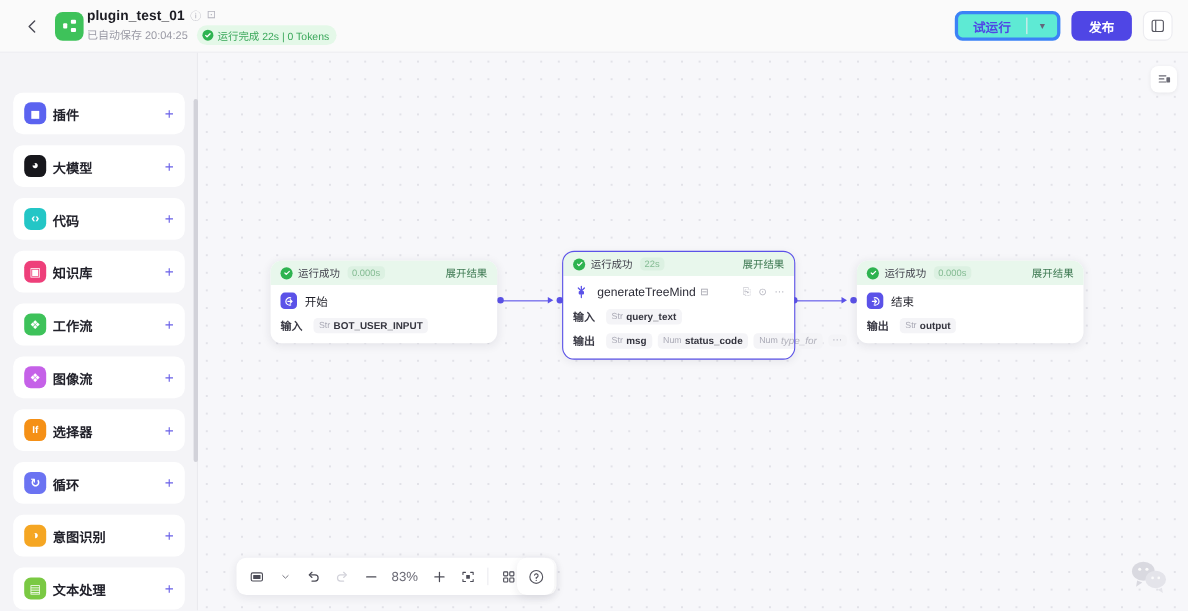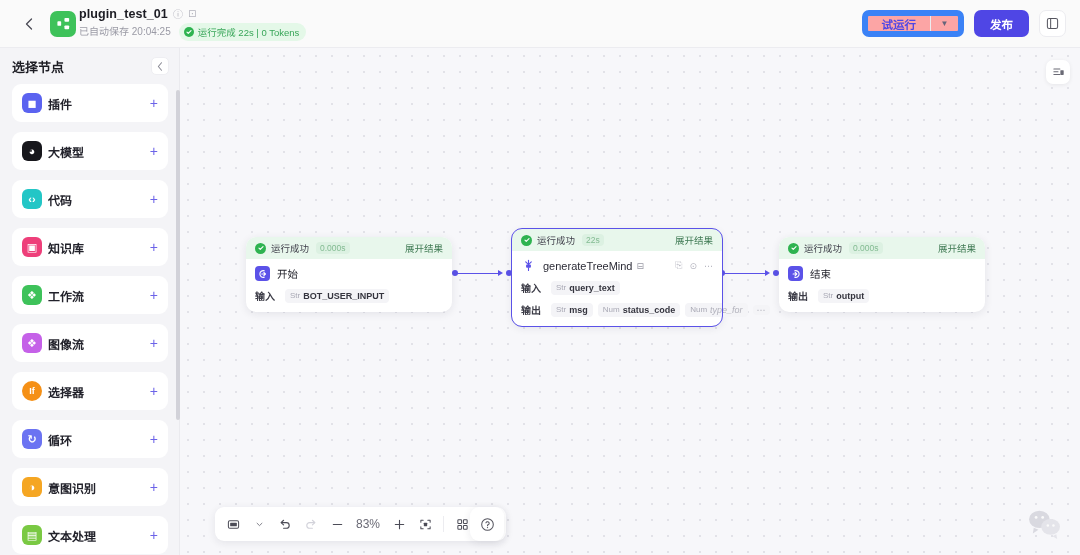--- a/index.html
+++ b/index.html
@@ -45,21 +45,21 @@
   .run-badge-text { font-size: 9.5px; color: #38a658; white-space: nowrap; }
   .header-right {
     margin-left: auto; margin-right: 14px; display: flex; align-items: center; gap: 10px;
   }
   .btn-ghost {
     height: 27px; padding: 0 13px; border-radius: 7px; background: #fff;
     border: 1px solid #ececf0; font-size: 11.5px; color: #3a3a45;
     display: flex; align-items: center; cursor: pointer;
   }
   .btn-split {
-    height: 27px; border-radius: 7px; background: #fca5a5; border: 6px solid #3b82f6;
+    height: 27px; border-radius: 7px; background: #5eead4; border: 3px solid #3b82f6;
     display: flex; align-items: center; overflow: hidden; cursor: pointer;
   }
   .btn-split .lbl { padding: 0 14px; font-size: 11.5px; color: #4f46e5; font-weight: bold; }
   .btn-split .sep { width: 1px; height: 15px; background: #ececf0; }
   .btn-split .caret {
     width: 27px; display: flex; align-items: center; justify-content: center;
     color: #64647a; font-size: 8px;
   }
   .btn-primary {
     height: 27px; padding: 0 16px; border-radius: 7px; background: #4f46e5;
@@ -246,28 +246,20 @@
       <div class="icon-sq">
         <svg width="13" height="13" viewBox="0 0 14 14">
           <rect x="1.5" y="1.5" width="11" height="11" rx="2" fill="none" stroke="#55555f" stroke-width="1.1"></rect>
           <path d="M5 1.5 L5 12.5" stroke="#55555f" stroke-width="1.1"></path>
         </svg>
       </div>
     </div>
   </div>
 
   <div class="sidebar">
-    <div class="sb-head">
-      <span class="sb-title">选择节点</span>
-      <span class="sb-collapse">
-        <svg width="6" height="9" viewBox="0 0 8 12">
-          <path d="M6 1 L1.8 6 L6 11" fill="none" stroke="#8a8a95" stroke-width="1.4" stroke-linecap="round" stroke-linejoin="round"></path>
-        </svg>
-      </span>
-    </div>
     <div class="sb-list" id="sb-list">
         <div class="sb-item">
           <span class="sb-ico" style="background: rgb(91, 99, 240);">◼</span>
           <span class="sb-label">插件</span>
           <span class="sb-plus">+</span>
         </div>
         <div class="sb-item">
           <span class="sb-ico" style="background: rgb(23, 23, 28);">◕</span>
           <span class="sb-label">大模型</span>
           <span class="sb-plus">+</span>
@@ -286,21 +278,21 @@
           <span class="sb-ico" style="background: rgb(62, 194, 90);">❖</span>
           <span class="sb-label">工作流</span>
           <span class="sb-plus">+</span>
         </div>
         <div class="sb-item">
           <span class="sb-ico" style="background: rgb(197, 97, 232);">❖</span>
           <span class="sb-label">图像流</span>
           <span class="sb-plus">+</span>
         </div>
         <div class="sb-item">
-          <span class="sb-ico" style="background: rgb(245, 144, 22); font-size: 9px; border-radius: 10px;">If</span>
+          <span class="sb-ico" style="background: rgb(245, 144, 22); font-size: 9px;">If</span>
           <span class="sb-label">选择器</span>
           <span class="sb-plus">+</span>
         </div>
         <div class="sb-item">
           <span class="sb-ico" style="background: rgb(107, 115, 242);">↻</span>
           <span class="sb-label">循环</span>
           <span class="sb-plus">+</span>
         </div>
         <div class="sb-item">
           <span class="sb-ico" style="background: rgb(245, 166, 35);">◑</span>

